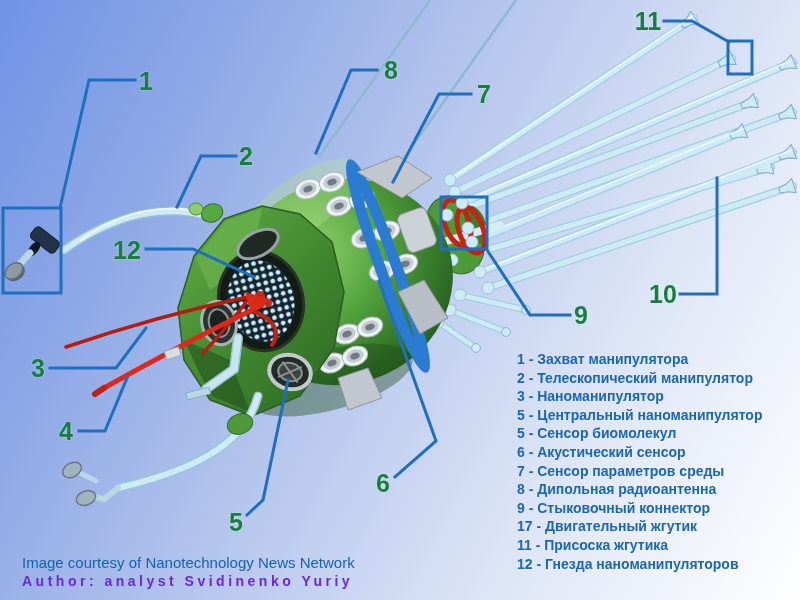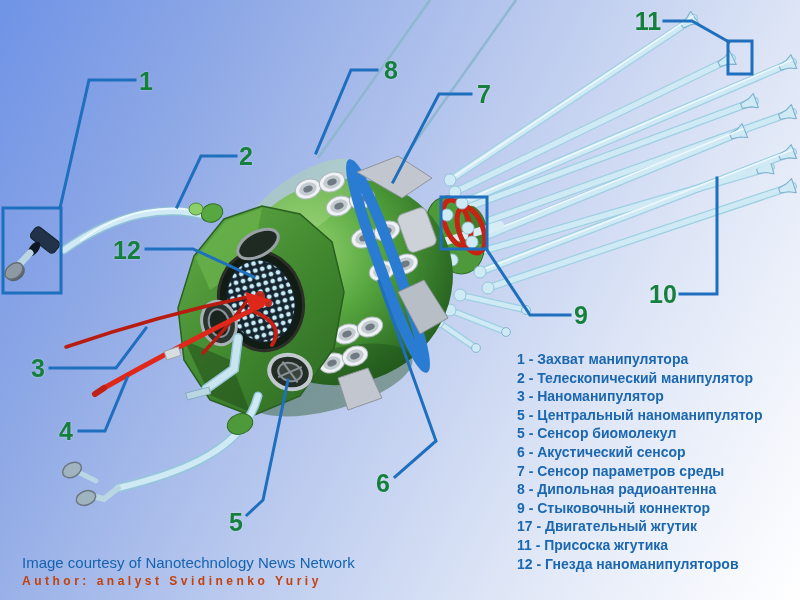--- a/index.html
+++ b/index.html
@@ -15,21 +15,21 @@
     color:#15803d;font-size:25px;font-weight:bold;line-height:1;
     text-shadow:0 0 2px rgba(255,255,255,.5);white-space:nowrap;
   }
   .legend{
     position:absolute;left:484px;top:350px;width:300px;
     color:#1b68b0;font-size:14px;font-weight:bold;margin-left:33px;
   }
   .legend .row{height:18.6px;line-height:18.6px;white-space:nowrap;}
   .credits{position:absolute;left:22px;top:554px;white-space:nowrap;}
   .credits .l1{color:#1563ae;font-size:15px;font-weight:normal;line-height:18px;}
-  .credits .l2{color:#c2410c;font-size:12px;font-weight:bold;letter-spacing:3.5px;line-height:18px;}
+  .credits .l2{color:#6d28d9;font-size:14px;font-weight:bold;letter-spacing:3.5px;line-height:18px;}
 </style>
 </head>
 <body>
 
 <div class="stage">
 
 <svg class="art" width="800" height="600" viewBox="0 0 800 600">
   <defs>
     <radialGradient id="gBody" cx="38%" cy="30%" r="78%">
       <stop offset="0%" stop-color="#96d470"></stop>

